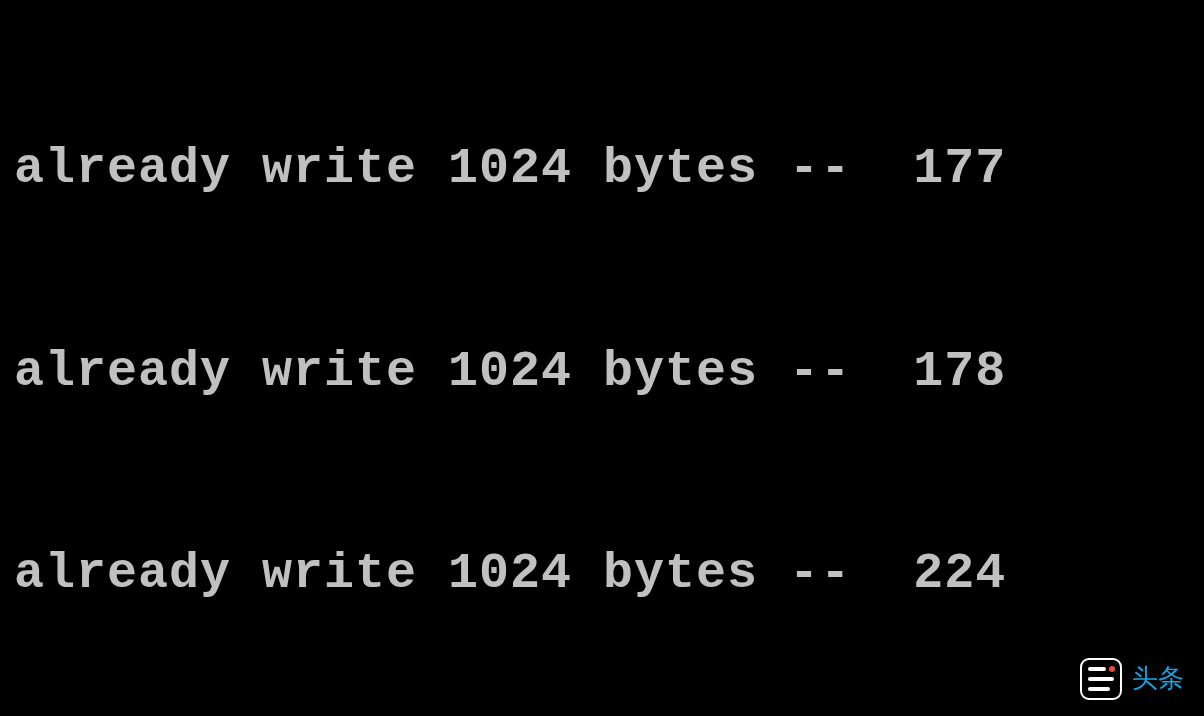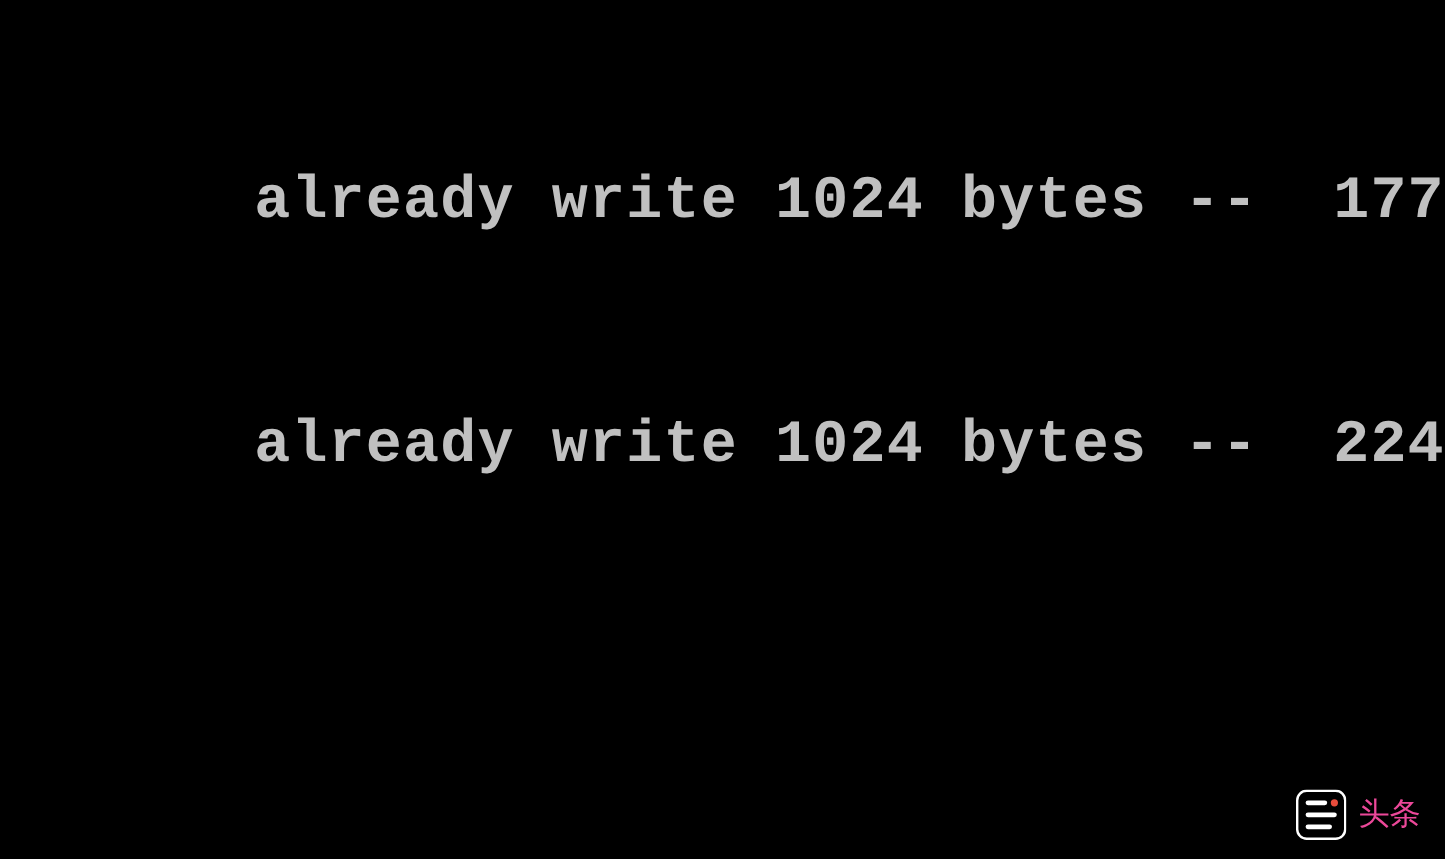--- a/index.html
+++ b/index.html
@@ -20,46 +20,46 @@
       padding-left: 14px;
       padding-top: 0;
       letter-spacing: 1px;
       position: relative;
     }
     .terminal {
       white-space: pre;
     }
     .line {
       display: block;
-      text-align: right;
     }
     .watermark {
       position: absolute;
       bottom: 16px;
       right: 20px;
       display: flex;
       align-items: center;
       gap: 10px;
       font-family: "Microsoft YaHei", "PingFang SC", sans-serif;
       font-size: 26px;
       font-weight: normal;
-      color: #ec4899;
+      color: #0ea5e9;
       letter-spacing: 0;
     }
     .watermark-icon {
       width: 42px;
       height: 42px;
       flex-shrink: 0;
     }
   </style>
 </head>
 <body>
 
 <div class="terminal">
   <span class="line">already write 1024 bytes --  177</span>
+  <span class="line">already write 1024 bytes --  178</span>
   <span class="line">already write 1024 bytes --  224</span>
   
   
   
   
   
   
   
   
 </div>

